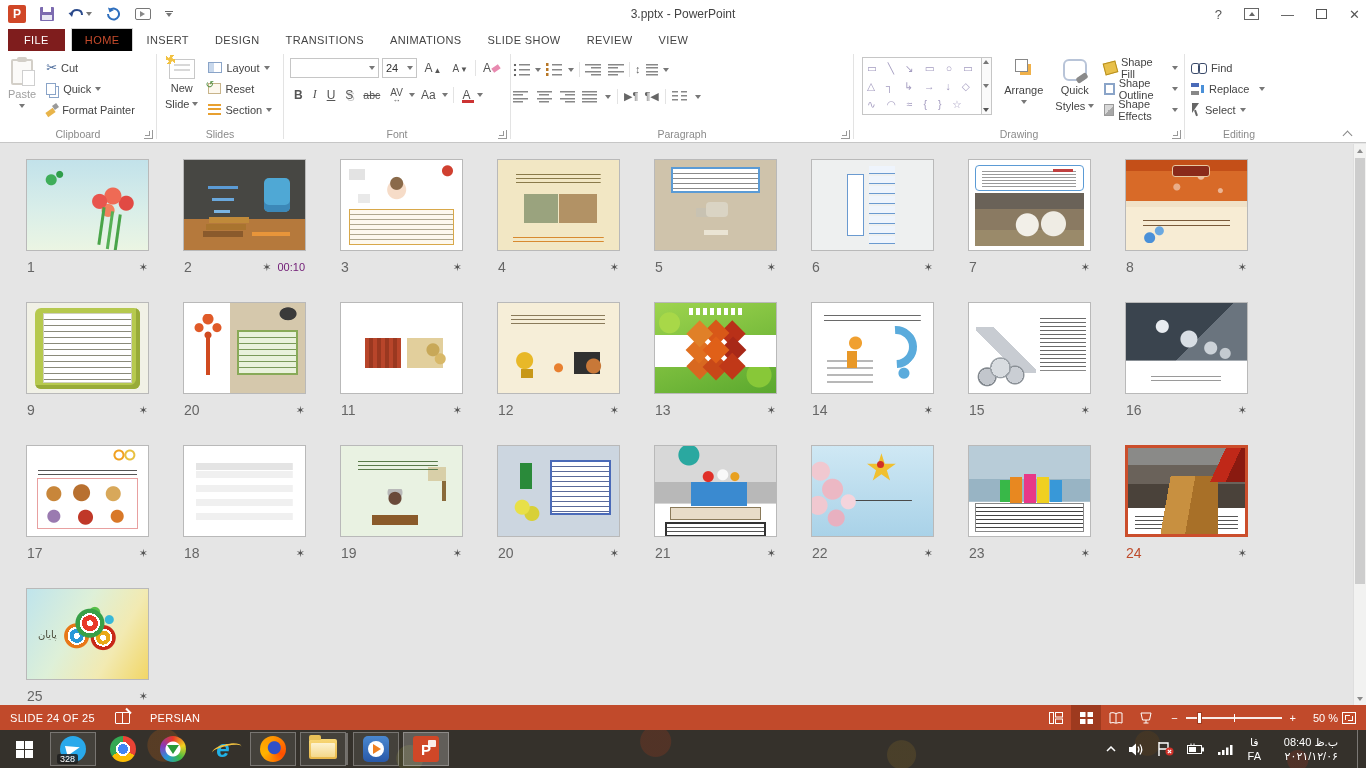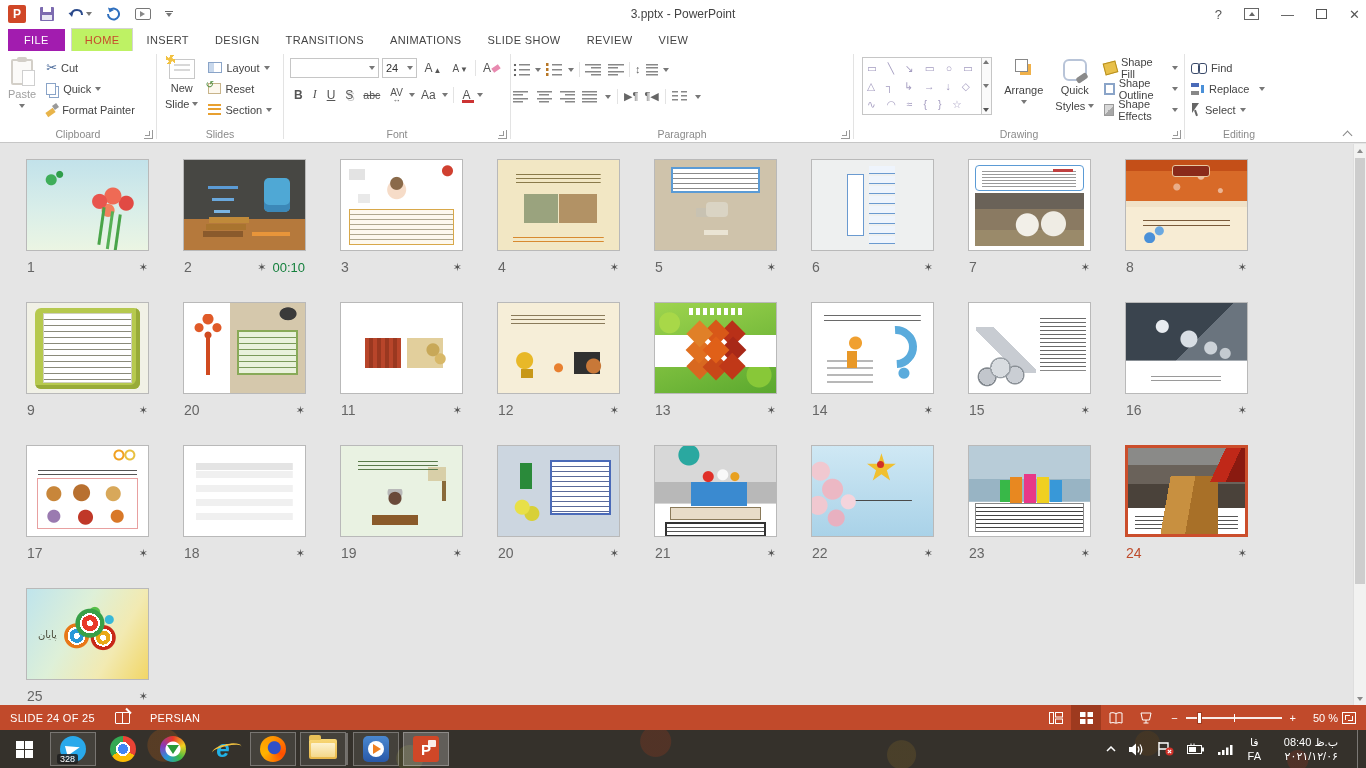--- a/index.html
+++ b/index.html
@@ -22,22 +22,22 @@
   .title-center{position:absolute;left:0;right:0;text-align:center;font-size:12px;color:#444;pointer-events:none}
   .wctrl{position:absolute;right:6px;top:0;height:28px;display:flex;align-items:center;gap:22px;font-size:13px;color:#555}
   .ic-ribopt{width:15px;height:12px;border:1px solid #666;position:relative}
   .ic-ribopt::after{content:"";position:absolute;left:4px;top:3px;width:0;height:0;border-bottom:4px solid #666;border-left:3px solid transparent;border-right:3px solid transparent}
   .ic-restore{width:11px;height:10px;border:1px solid #555;position:relative;background:#fff}
   .ic-restore::before{content:"";position:absolute;left:2px;top:-4px;width:10px;height:9px;border:1px solid #555;z-index:-1}
 
   
   .tabrow{position:absolute;top:28px;left:0;right:0;height:23px;background:#fff;display:flex;align-items:flex-end}
   .tab{font-size:11px;letter-spacing:.4px;color:#444;padding:5px 13px 5px;cursor:default}
-  .tab.file{background:#a21caf;color:#fff;margin-left:8px;padding:5px 16px}
-  .tab.active{color:#C64B2C;border:1px solid #d4d4d4;border-bottom:none;background:#bef264;margin-left:6px}
+  .tab.file{background:#7f1d1d;color:#fff;margin-left:8px;padding:5px 16px}
+  .tab.active{color:#C64B2C;border:1px solid #d4d4d4;border-bottom:none;background:#000000;margin-left:6px}
   .signin{position:absolute;right:10px;bottom:3px;display:flex;align-items:center;gap:7px;font-size:11.5px;color:#444}
   .avatar{width:20px;height:20px;background:#e9e9e9;border:1px solid #cfcfcf;position:relative}
   .avatar::before{content:"";position:absolute;left:6px;top:3px;width:7px;height:7px;border-radius:50%;background:#9a9a9a}
   .avatar::after{content:"";position:absolute;left:3px;bottom:1px;width:13px;height:6px;border-radius:6px 6px 0 0;background:#9a9a9a}
 
   
   .ribbon{position:absolute;top:51px;left:0;right:0;height:92px;background:#fff;border-bottom:1px solid #c6c6c6;display:flex}
   .group{position:relative;height:100%;padding:4px 2px 16px;flex-shrink:0}
   .gsep{width:1px;background:#e3e3e3;margin:3px 0;flex-shrink:0}
   .glabel{position:absolute;bottom:2px;left:0;right:0;text-align:center;font-size:10.5px;color:#8a8a8a}
@@ -117,21 +117,21 @@
   .sorter{position:absolute;top:144px;left:0;right:0;bottom:63px;background:#E5E5E5;overflow:hidden}
   .grid{position:absolute;left:26px;top:15px;display:grid;grid-template-columns:repeat(8,157px);grid-auto-rows:143px}
   .cell{width:123px}
   .thumb{width:123px;height:92px;background:#fff;border:1px solid #b9b9b9;position:relative;overflow:hidden}
   .thumb.sel{border:3px solid #CB4E2C}
   .meta{display:flex;justify-content:space-between;align-items:center;margin-top:8px;padding:0 1px}
   .num{font-size:14px;color:#666}
   .selnum .num{color:#BE4B2B}
   .right{display:flex;align-items:center;gap:6px}
   .star{font-size:11px;color:#555}
-  .dur{font-size:13px;color:#15803d}
+  .dur{font-size:11px;color:#701a75}
   .cap{position:absolute;left:9%;top:44%;font-size:10px;color:#4a4a3a;z-index:3}
   .vscroll{position:absolute;right:0;top:0;bottom:0;width:13px;background:#f2f2f1;border-left:1px solid #dedede}
   .vscroll .up,.vscroll .dn{position:absolute;left:0;right:0;height:13px;display:flex;align-items:center;justify-content:center}
   .vscroll .up{top:0}.vscroll .dn{bottom:0}
   .vthumb{position:absolute;left:1px;right:1px;top:14px;height:76%;background:#cdcdcd}
 
   
   .t1{background:radial-gradient(circle at 20% 22%,#3fae5a 0 5px,transparent 6px),radial-gradient(circle at 27% 16%,#2f9e4a 0 3px,transparent 4px),radial-gradient(circle at 60% 46%,#e8554e 0 7px,transparent 8px),radial-gradient(circle at 71% 40%,#ef6a55 0 8px,transparent 9px),radial-gradient(circle at 82% 48%,#e14a44 0 7px,transparent 8px),radial-gradient(circle at 67% 56%,#f2805e 0 6px,transparent 7px),linear-gradient(180deg,#c2e2ea 0%,#d9eee9 55%,#ebf5e3 100%)}
   .t1::after{content:"";position:absolute;left:60%;top:52%;width:3px;height:42%;background:#49a449;box-shadow:9px 3px 0 #55b055,17px 5px 0 #49a449;transform:rotate(8deg)}
   .t2{background:linear-gradient(#5b9bd5,#5b9bd5) 26% 30%/30px 3px no-repeat,linear-gradient(#6aa8dc,#6aa8dc) 28% 44%/22px 3px no-repeat,linear-gradient(#7ab4e2,#7ab4e2) 29% 57%/16px 3px no-repeat,linear-gradient(180deg,#474743 0 66%,#b5793c 66%)}

